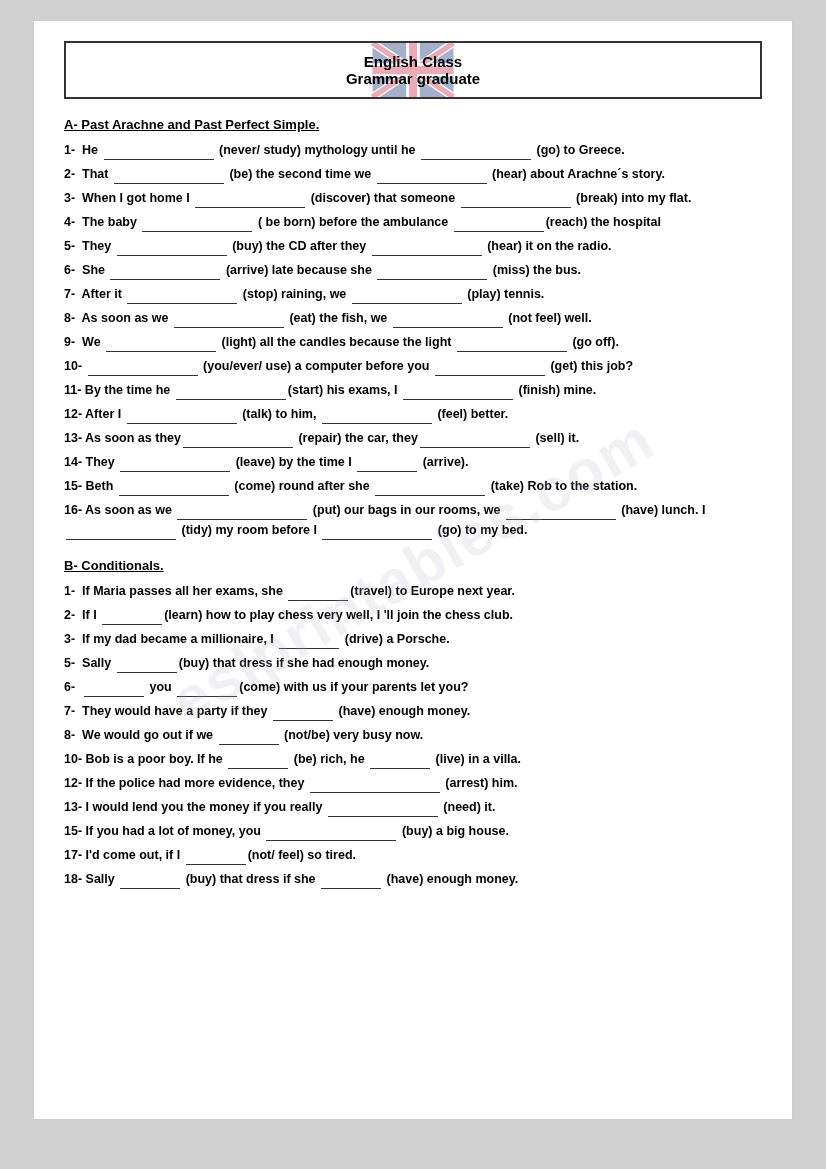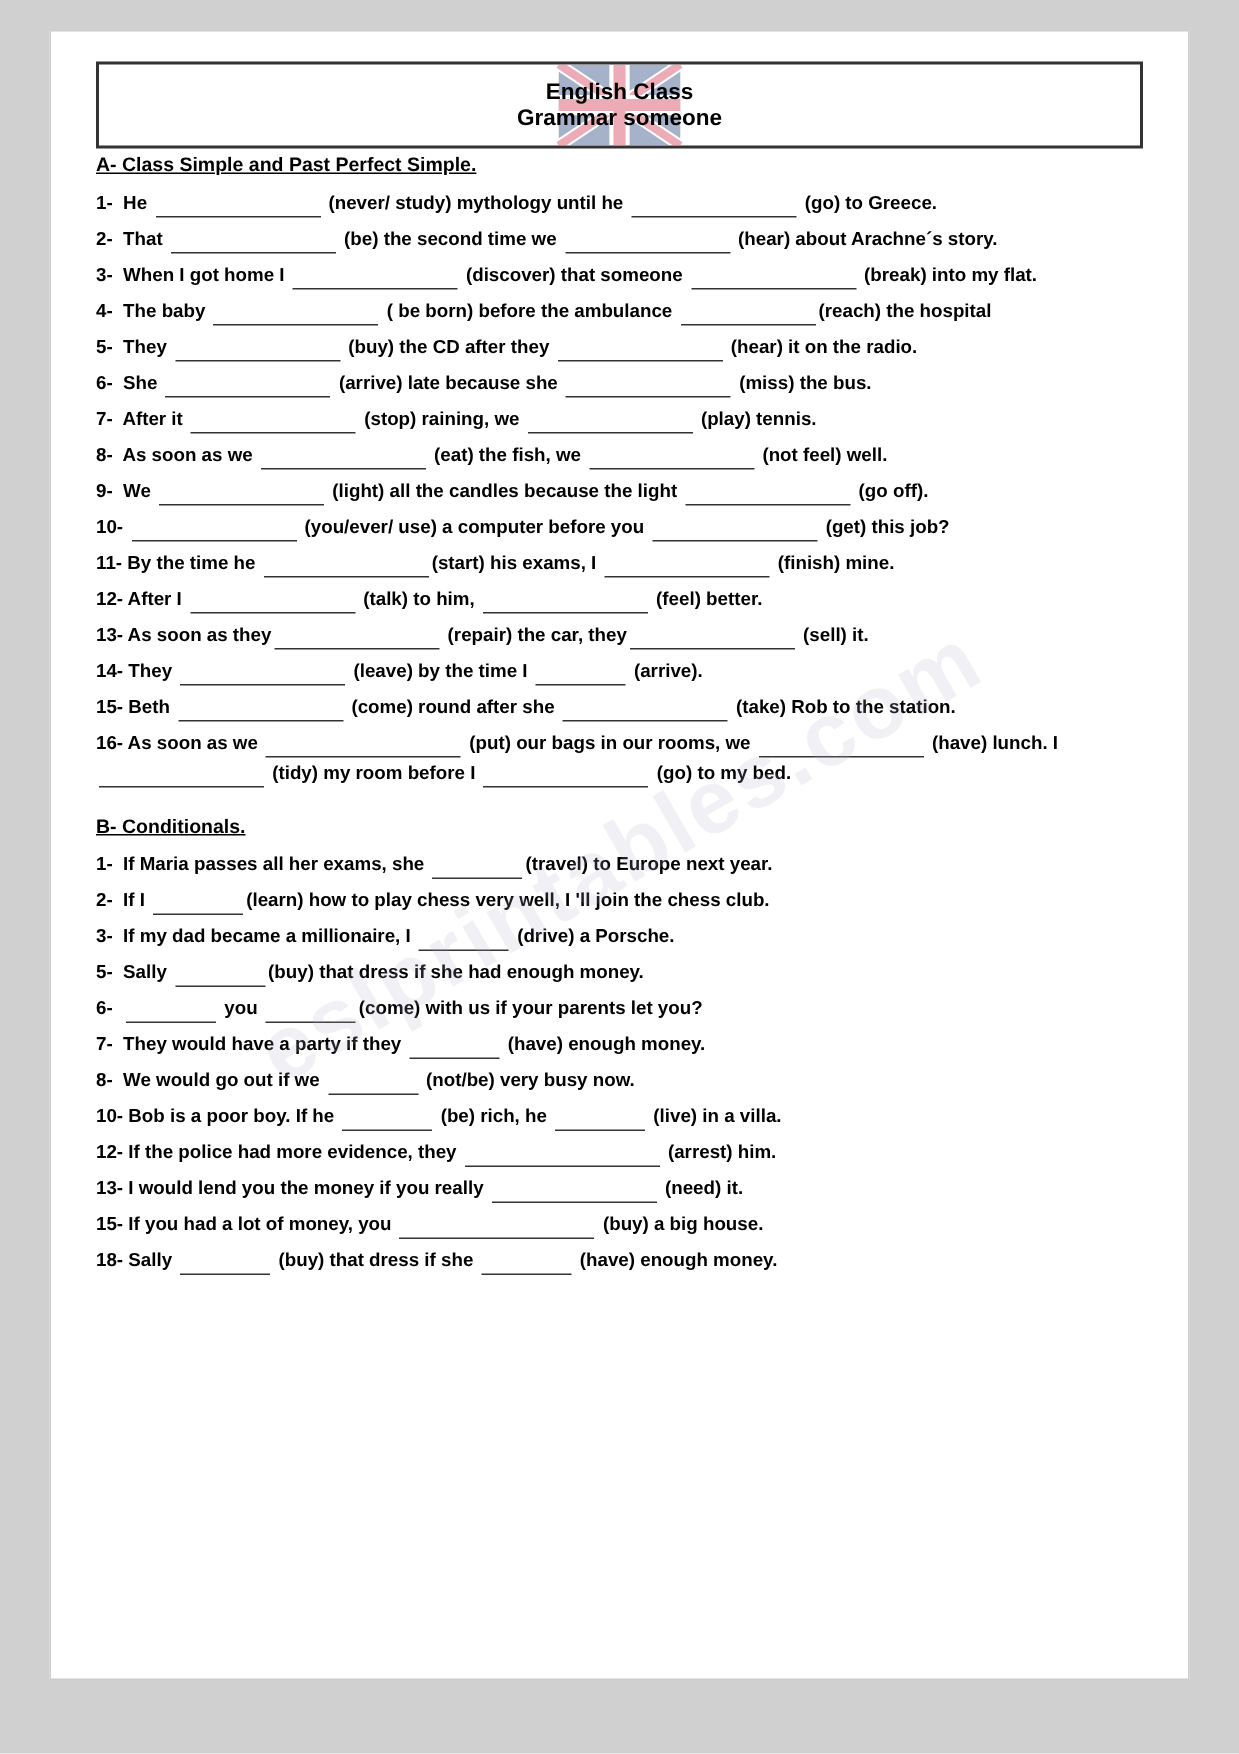--- a/index.html
+++ b/index.html
@@ -16,21 +16,21 @@
       width: 760px;
       min-height: 1100px;
       padding: 20px 30px 30px 30px;
       border: 1px solid #ccc;
       position: relative;
     }
     .header {
       border: 2px solid #333;
       text-align: center;
       padding: 10px 20px;
-      margin-bottom: 3px;
+      margin-bottom: 18px;
       position: relative;
       overflow: hidden;
     }
     .header-title {
       font-weight: bold;
       font-size: 15px;
       position: relative;
       z-index: 2;
     }
     .header-subtitle {
@@ -107,25 +107,25 @@
   <div class="header">
 
     <svg class="flag-bg" viewBox="0 0 60 40" xmlns="http://www.w3.org/2000/svg">
       <rect width="60" height="40" fill="#012169"></rect>
       <path d="M0,0 L60,40 M60,0 L0,40" stroke="#fff" stroke-width="6"></path>
       <path d="M0,0 L60,40 M60,0 L0,40" stroke="#C8102E" stroke-width="4"></path>
       <path d="M30,0 V40 M0,20 H60" stroke="#fff" stroke-width="10"></path>
       <path d="M30,0 V40 M0,20 H60" stroke="#C8102E" stroke-width="6"></path>
     </svg>
     <div class="header-title">English Class</div>
-    <div class="header-subtitle">Grammar someone</div>
+    <div class="header-subtitle">Grammar graduate</div>
   </div>
 
   <div class="section">
-    <div class="section-title">A- Class Simple and Past Perfect Simple.</div>
+    <div class="section-title">A- Past Arachne and Past Perfect Simple.</div>
     <ol class="exercise-list">
       <li>1-&nbsp; He <span class="blank"></span> (never/ study) mythology until he <span class="blank"></span> (go) to Greece.</li>
       <li>2-&nbsp; That <span class="blank"></span> (be) the second time we <span class="blank"></span> (hear) about Arachne´s story.</li>
       <li>3-&nbsp; When I got home I <span class="blank"></span> (discover) that someone <span class="blank"></span> (break) into my flat.</li>
       <li>4-&nbsp; The baby <span class="blank"></span> ( be born) before the ambulance <span class="blank blank-medium"></span>(reach) the hospital</li>
       <li>5-&nbsp; They <span class="blank"></span> (buy) the CD after they <span class="blank"></span> (hear) it on the radio.</li>
       <li>6-&nbsp; She <span class="blank"></span> (arrive) late because she <span class="blank"></span> (miss) the bus.</li>
       <li>7-&nbsp; After it <span class="blank"></span> (stop) raining, we <span class="blank"></span> (play) tennis.</li>
       <li>8-&nbsp; As soon as we <span class="blank"></span> (eat) the fish, we <span class="blank"></span> (not feel) well.</li>
       <li>9-&nbsp; We <span class="blank"></span> (light) all the candles because the light <span class="blank"></span> (go off).</li>
@@ -146,16 +146,17 @@
       <li>2-&nbsp; If I <span class="blank blank-short"></span>(learn) how to play chess very well, I 'll join the chess club.</li>
       <li>3-&nbsp; If my dad became a millionaire, I <span class="blank blank-short"></span> (drive) a Porsche.</li>
       <li>5-&nbsp; Sally <span class="blank blank-short"></span>(buy) that dress if she had enough money.</li>
       <li>6-&nbsp; <span class="blank blank-short"></span> you <span class="blank blank-short"></span>(come) with us if your parents let you?</li>
       <li>7-&nbsp; They would have a party if they <span class="blank blank-short"></span> (have) enough money.</li>
       <li>8-&nbsp; We would go out if we <span class="blank blank-short"></span> (not/be) very busy now.</li>
       <li>10- Bob is a poor boy. If he <span class="blank blank-short"></span> (be) rich, he <span class="blank blank-short"></span> (live) in a villa.</li>
       <li>12- If the police had more evidence, they <span class="blank blank-long"></span> (arrest) him.</li>
       <li>13- I would lend you the money if you really <span class="blank"></span> (need) it.</li>
       <li>15- If you had a lot of money, you <span class="blank blank-long"></span> (buy) a big house.</li>
+      <li>17- I'd come out, if I <span class="blank blank-short"></span>(not/ feel) so tired.</li>
       <li>18- Sally <span class="blank blank-short"></span> (buy) that dress if she <span class="blank blank-short"></span> (have) enough money.</li>
     </ol>
   </div>
 </div>
 
 </body></html>

